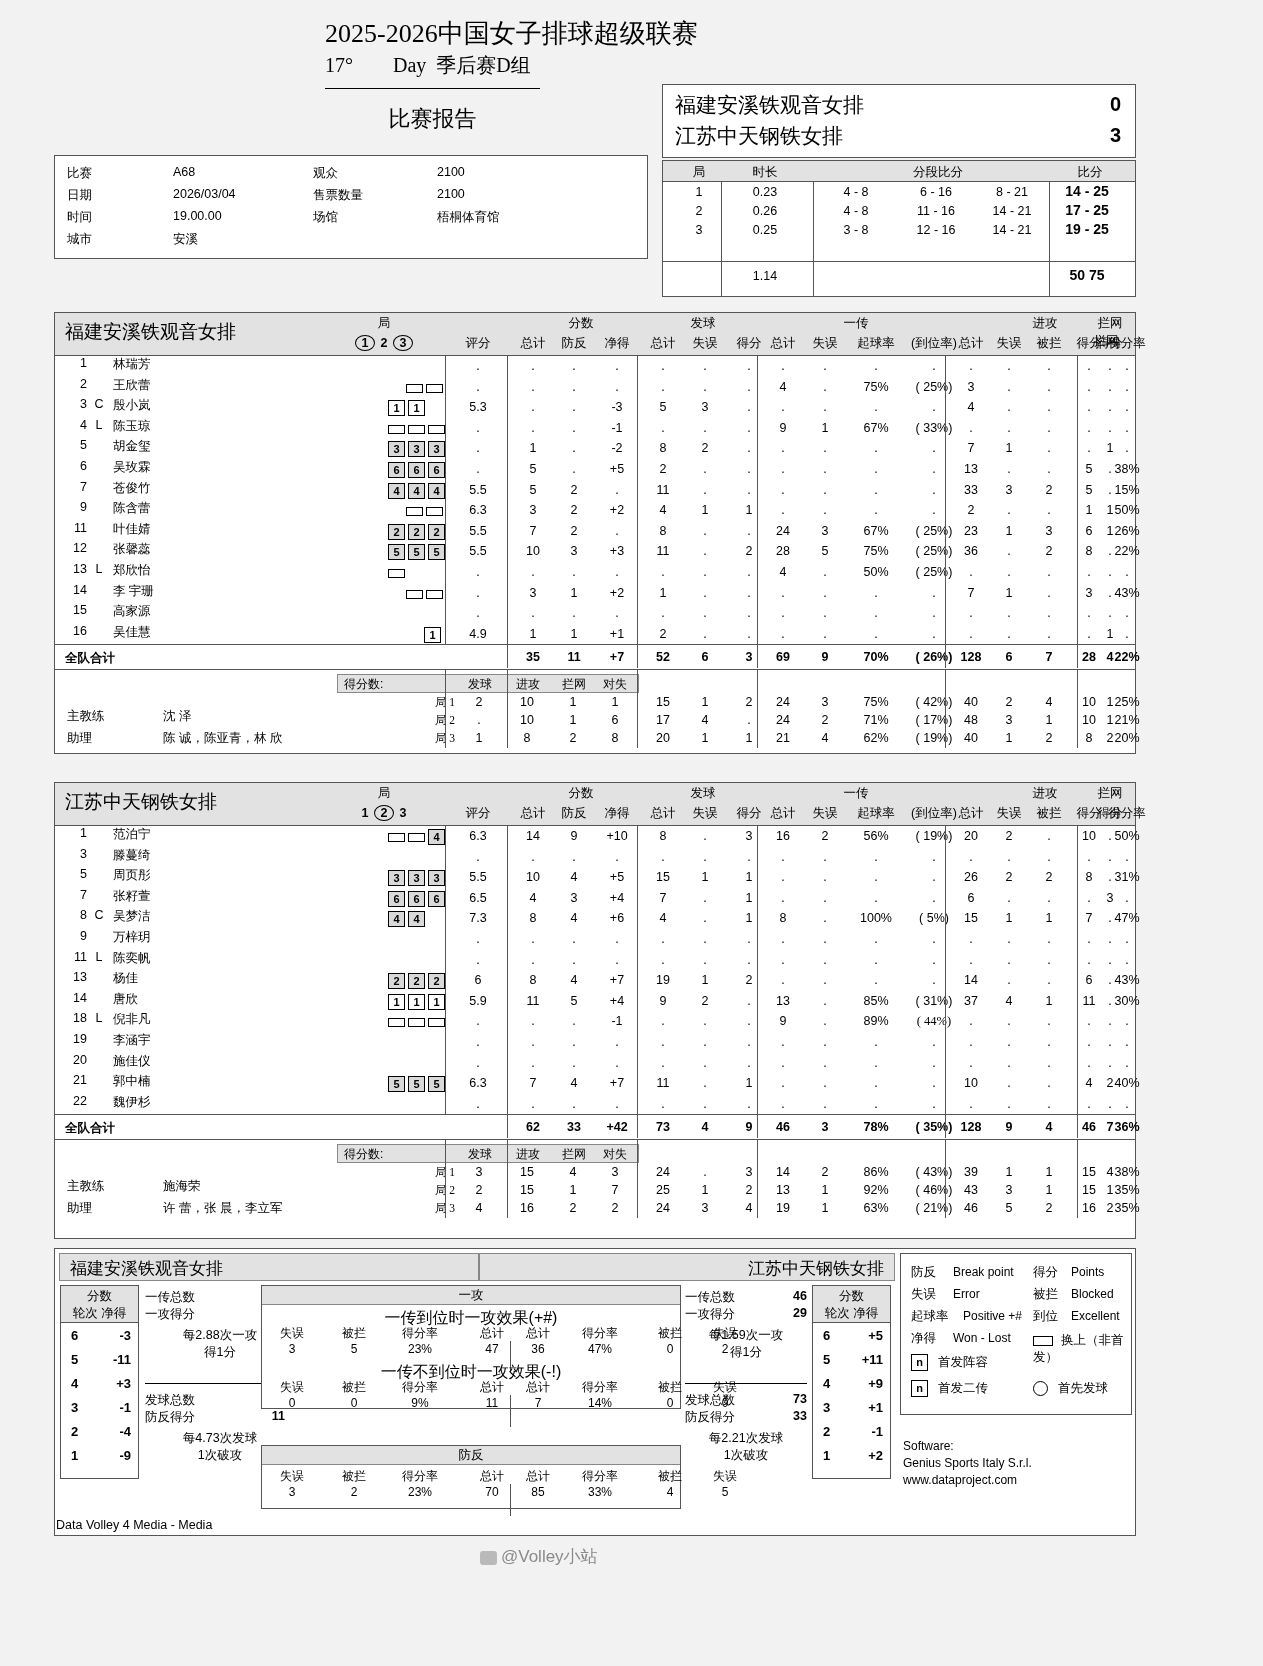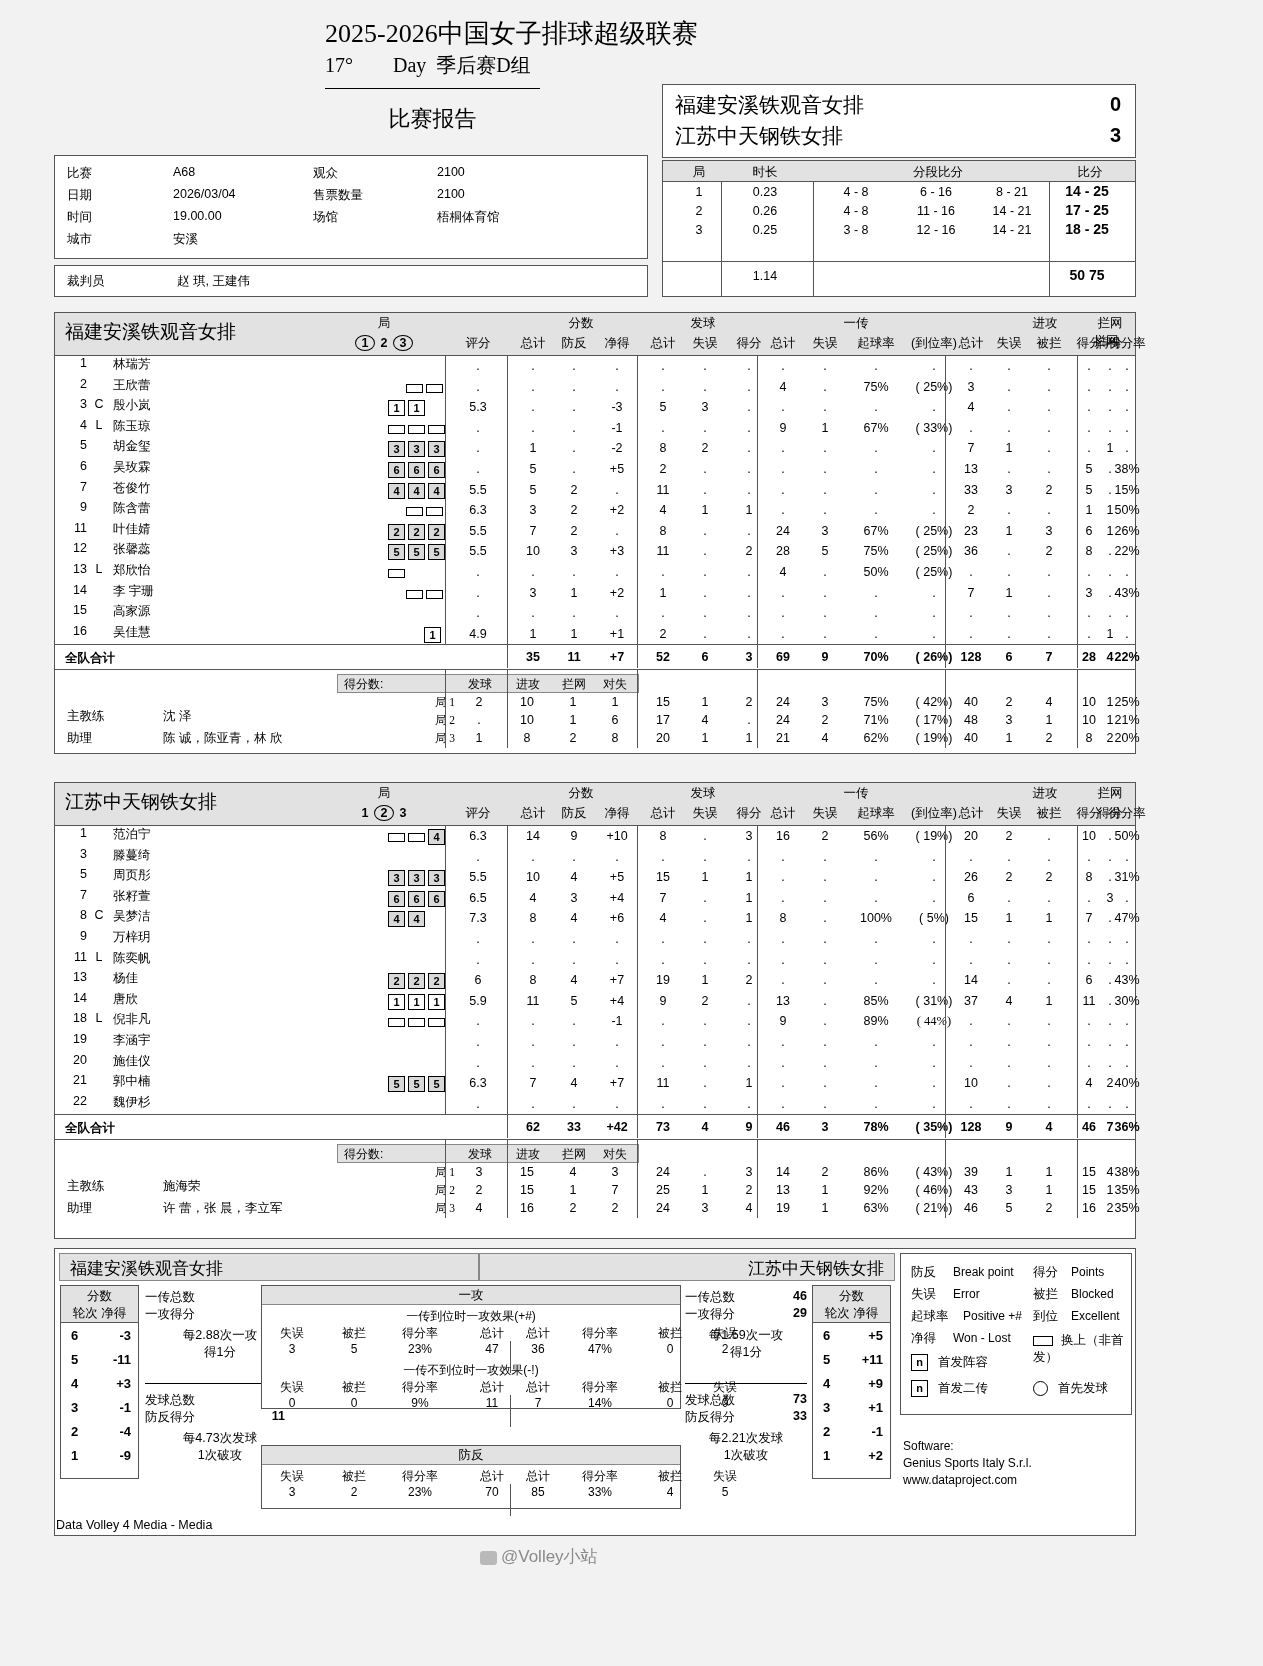--- a/index.html
+++ b/index.html
@@ -80,21 +80,21 @@
   .sumhdr.r span{left:auto;right:10px;}
   .rotbox{position:absolute;border:1px solid #555;background:#fff;}
   .rotbox .hd{position:absolute;left:0;top:0;right:0;height:36px;background:#e2e2e2;border-bottom:1px solid #555;}
   .rotbox .hd .t1{position:absolute;top:2px;width:100%;text-align:center;font-size:12.5px;}
   .rotbox .hd .t2{position:absolute;top:19px;width:100%;text-align:center;font-size:12.5px;}
   .rotbox .rr{position:absolute;font-size:13px;font-weight:bold;}
   .midcol{position:absolute;font-size:12.5px;}
   .midcol b{font-weight:bold;}
   .effbox{position:absolute;border:1px solid #555;background:#fff;}
   .effbox .bar{position:absolute;left:0;top:0;right:0;height:18px;background:#e2e2e2;border-bottom:1px solid #888;text-align:center;font-size:12.5px;line-height:18px;}
-  .effbox .sub{position:absolute;width:100%;text-align:center;font-size:12px;}
+  .effbox .sub{position:absolute;width:100%;text-align:center;font-size:16px;}
   .effbox .cl{position:absolute;font-size:12px;text-align:center;}
   .legend{position:absolute;border:1px solid #555;background:#fff;}
   .legend .li{position:absolute;font-size:12px;}
   .legend .cn{font-size:12.5px;}
   .nbox{display:inline-block;width:15px;height:15px;line-height:15px;text-align:center;border:1.3px solid #000;font-size:11px;font-weight:bold;background:#fff;}
   .subglyph{display:inline-block;width:18px;height:8px;border:1.3px solid #000;background:#fff;vertical-align:middle;}
   .circglyph{display:inline-block;width:13px;height:13px;border:1.4px solid #000;border-radius:50%;vertical-align:middle;}
   .swinfo{position:absolute;font-size:12px;}
 
   .footer-left{position:absolute;left:56px;top:1518px;font-size:12.5px;}
@@ -121,24 +121,20 @@
     <div class="val" style="left:118px;top:9px">A68</div>
     <div class="val" style="left:118px;top:31px">2026/03/04</div>
     <div class="val" style="left:118px;top:53px">19.00.00</div>
     <div class="val" style="left:118px;top:75px">安溪</div>
     <div class="lbl" style="left:258px;top:9px">观众</div>
     <div class="lbl" style="left:258px;top:31px">售票数量</div>
     <div class="lbl" style="left:258px;top:53px">场馆</div>
     <div class="val" style="left:382px;top:9px">2100</div>
     <div class="val" style="left:382px;top:31px">2100</div>
     <div class="val" style="left:382px;top:53px">梧桐体育馆</div>
-  </div>
-  <div class="refbox">
-    <div class="lbl">裁判员</div>
-    <div class="val">赵 琪, 王建伟</div>
   </div>
 
   <div class="teamnamebox">
     <div class="tn" style="top:6px">福建安溪铁观音女排</div>
     <div class="tn" style="top:37px">江苏中天钢铁女排</div>
     <div class="ts" style="top:8px">0</div>
     <div class="ts" style="top:39px">3</div>
   </div>
 
   <div class="setbox">
@@ -164,21 +160,21 @@
         <div class="c" style="left: 62px; top: 43px; width: 80px;">0.26</div>
         <div class="c" style="left: 154px; top: 43px; width: 78px;">4 - 8</div>
         <div class="c" style="left: 232px; top: 43px; width: 82px;">11 - 16</div>
         <div class="c" style="left: 312px; top: 43px; width: 74px;">14 - 21</div>
         <div class="cb" style="left: 386px; top: 41px; width: 76px;">17 - 25</div>
         <div class="c" style="left: 16px; top: 62px; width: 40px;">3</div>
         <div class="c" style="left: 62px; top: 62px; width: 80px;">0.25</div>
         <div class="c" style="left: 154px; top: 62px; width: 78px;">3 - 8</div>
         <div class="c" style="left: 232px; top: 62px; width: 82px;">12 - 16</div>
         <div class="c" style="left: 312px; top: 62px; width: 74px;">14 - 21</div>
-        <div class="cb" style="left: 386px; top: 60px; width: 76px;">18 - 25</div>
+        <div class="cb" style="left: 386px; top: 60px; width: 76px;">19 - 25</div>
       </div>
 
     <div class="c" style="left:62px;top:108px;width:80px">1.14</div>
     <div class="cb" style="left:386px;top:106px;width:76px">50  75</div>
   </div>
 
   <div class="tbl" id="tbl1" style="top:312px;height:440px">
     <div class="thead">
       <div class="tname">福建安溪铁观音女排</div>
       <div class="grp" style="left:286px;width:86px">局</div>

